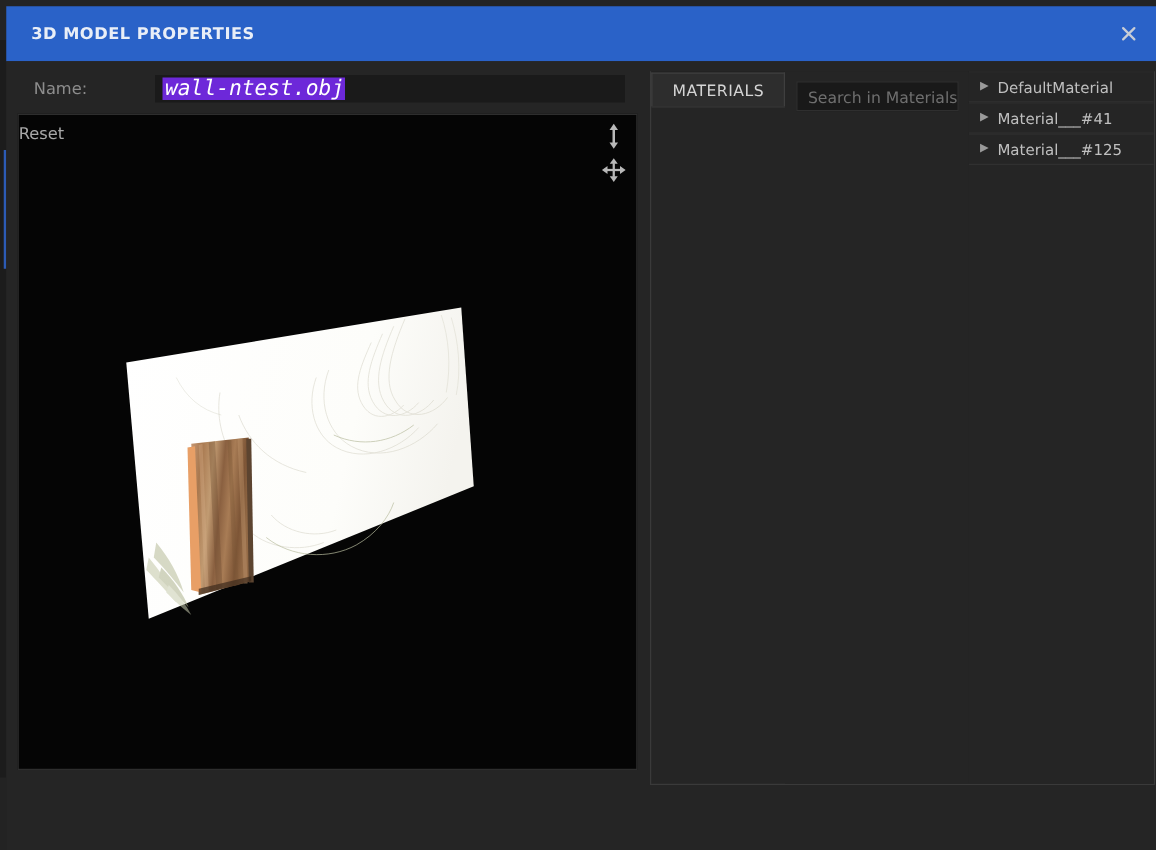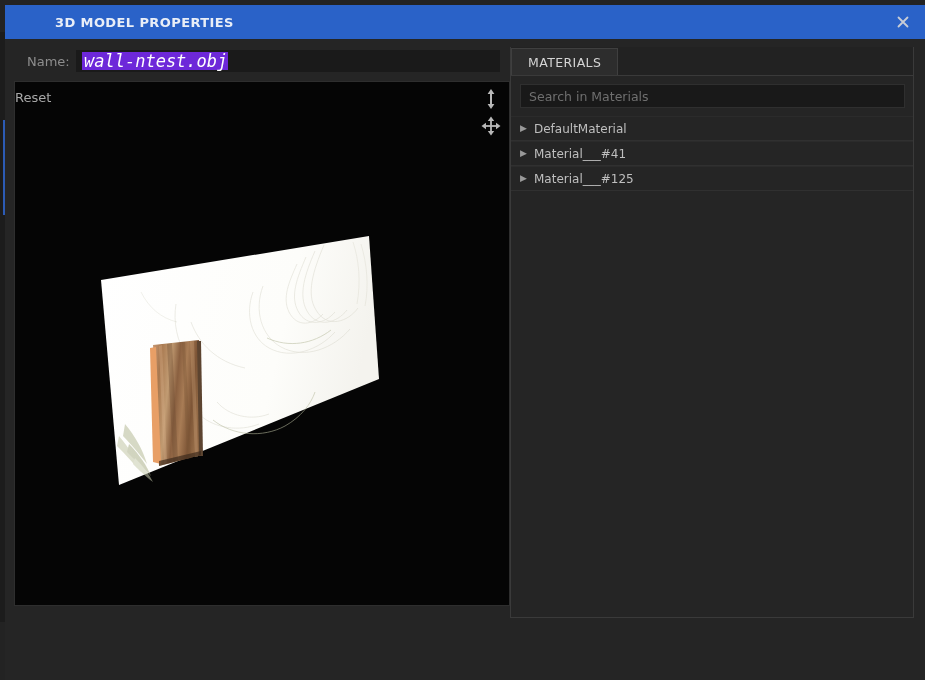--- a/index.html
+++ b/index.html
@@ -45,27 +45,26 @@
     top: 5px;
     width: 920px;
     height: 675px;
     background: #252525;
     display: flex;
     flex-direction: column;
   }
 
   
   #titlebar {
-    height: 34px;
+    height: 44px;
     background: #2a62c8;
     display: flex;
     align-items: center;
     justify-content: space-between;
     flex: none;
-    padding-left: 30px;
   }
   #title-text {
     color: #e9eef7;
     font-size: 13px;
     font-weight: bold;
     letter-spacing: 0.4px;
     padding-left: 20px;
   }
   #close-btn {
     width: 44px;
@@ -93,20 +92,21 @@
     flex-direction: column;
     padding: 8px 0 0 9px;
     box-sizing: border-box;
   }
   #name-row {
     height: 28px;
     display: flex;
     align-items: center;
     flex: none;
     margin-bottom: 6px;
+    gap: 48px;
   }
   #name-label {
     color: #8d8d8d;
     font-size: 13px;
     width: 62px;
     padding-left: 13px;
     box-sizing: border-box;
   }
   #name-field {
     flex: 1 1 auto;
@@ -167,23 +167,24 @@
     left: 0;
     top: 0;
     width: 496px;
     height: 525px;
     z-index: 2;
   }
 
   
   #right-col {
     width: 404px;
+    margin-left: 10px;
     margin-top: 8px;
     display: flex;
-    flex-direction: column;
+    flex-direction: row;
     background: #252525;
     border: 1px solid #3a3a3a;
     border-top: none;
     box-sizing: border-box;
     height: 571px;
   }
   #tabbar {
     height: 28px;
     display: flex;
     align-items: flex-end;

